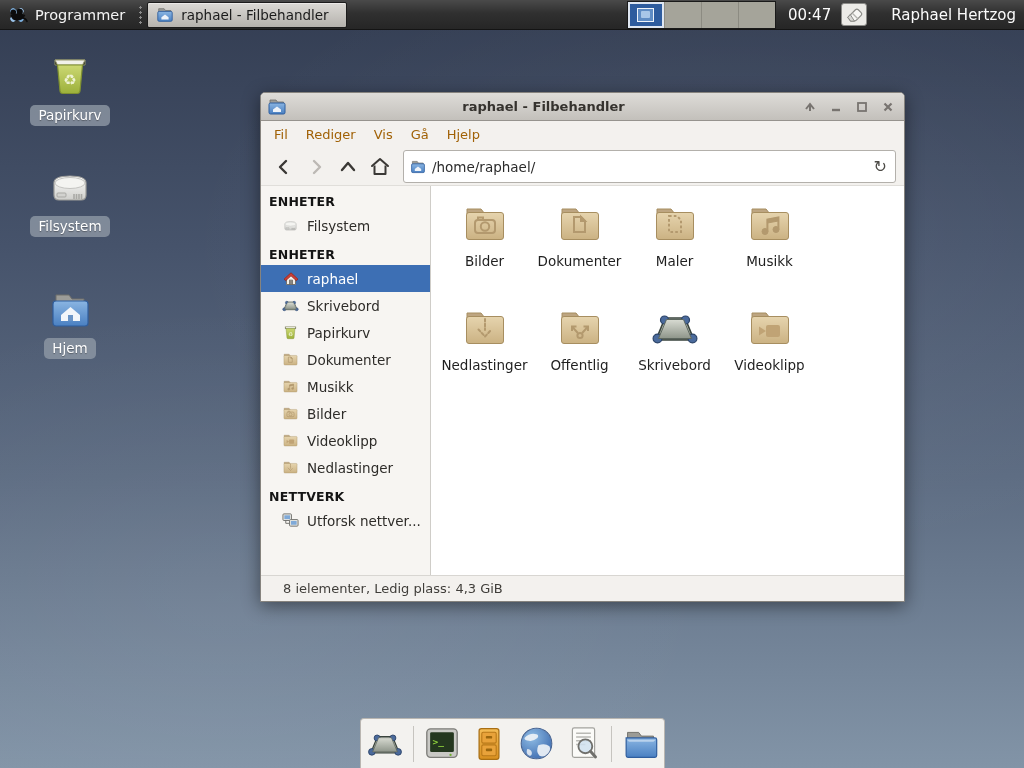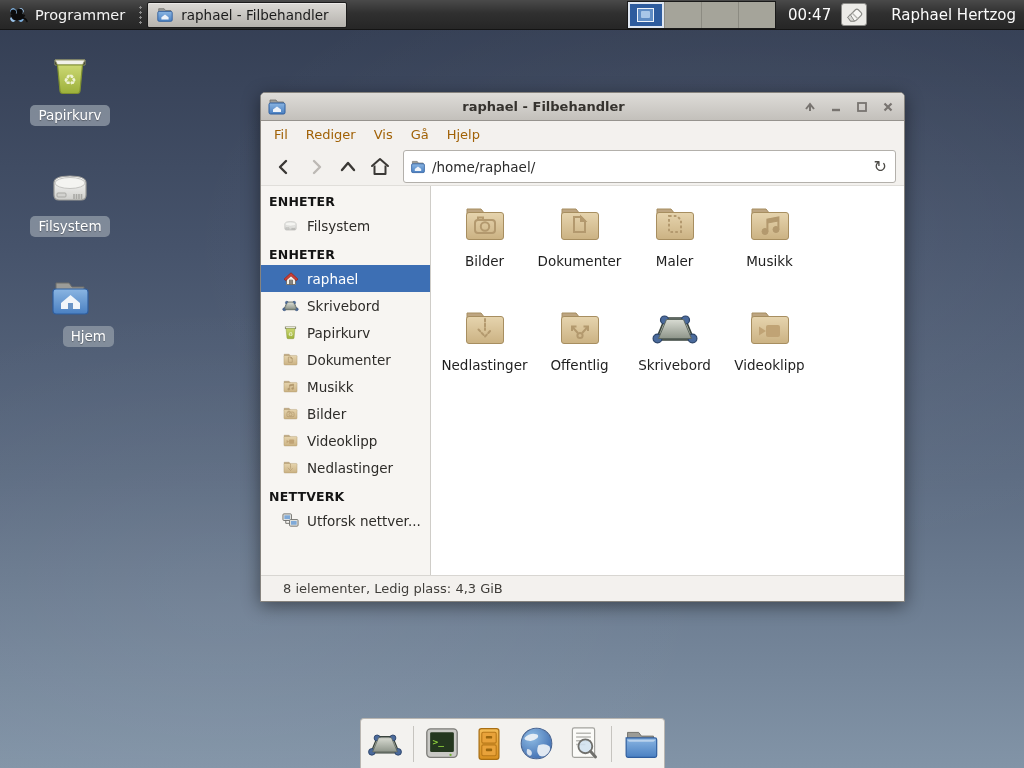--- a/index.html
+++ b/index.html
@@ -49,21 +49,21 @@
   .user-name { font-size:15px; color:#fbfbfb; white-space:nowrap; }
 
   
   .desk-icon { position:absolute; width:88px; left:26px; text-align:center; cursor:default; }
   .desk-icon .dicon { height:50px; display:flex; justify-content:center; align-items:flex-end; }
   .desk-icon .dlabel {
     display:inline-block; margin-top:5px; padding:2px 8px 3px;
     background:rgba(142,152,165,.8); border-radius:5px;
     color:#ffffff; font-size:13.5px; text-shadow:0 1px 1px rgba(0,0,0,.35);
   }
-  #dicon-trash { top:50px; } #dicon-fs { top:161px; } #dicon-home { top:271px;text-align:right; }
+  #dicon-trash { top:50px; } #dicon-fs { top:161px; } #dicon-home { top:283px; }
 
   
   .xfwindow {
     position:absolute; left:260px; top:92px; width:645px; height:510px;
     display:flex; flex-direction:column;
     border:1px solid #86837e; border-radius:5px 5px 1px 1px;
     box-shadow:0 4px 18px rgba(0,0,0,.45);
     background:#f3f1ee;
   }
   .titlebar {

